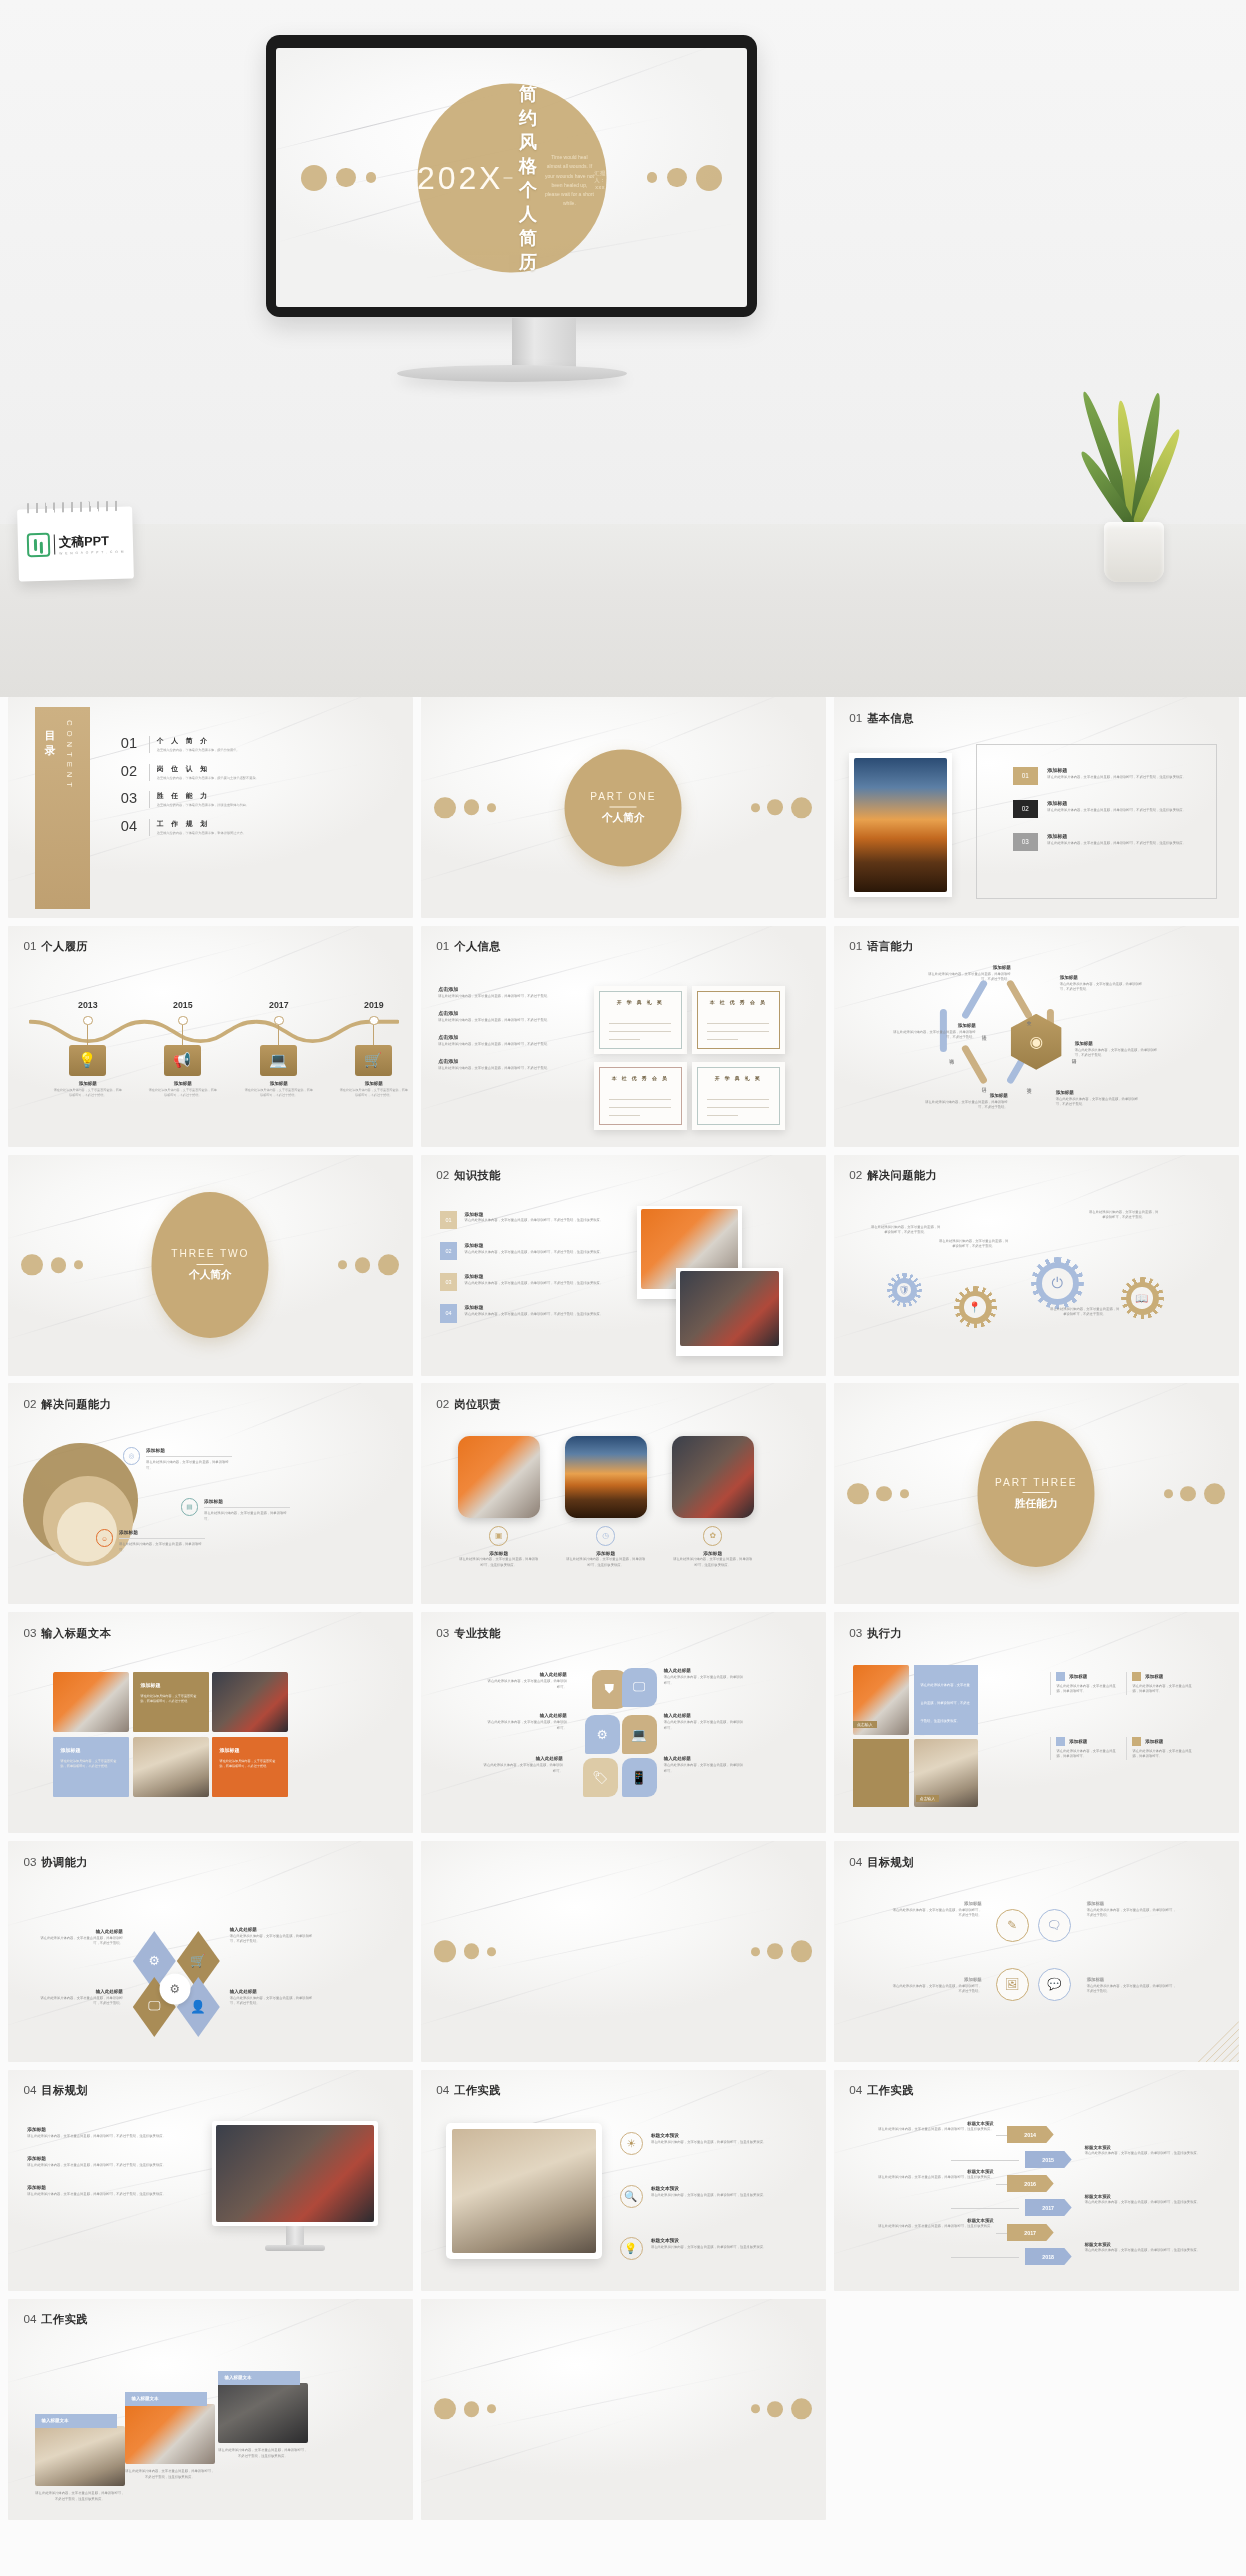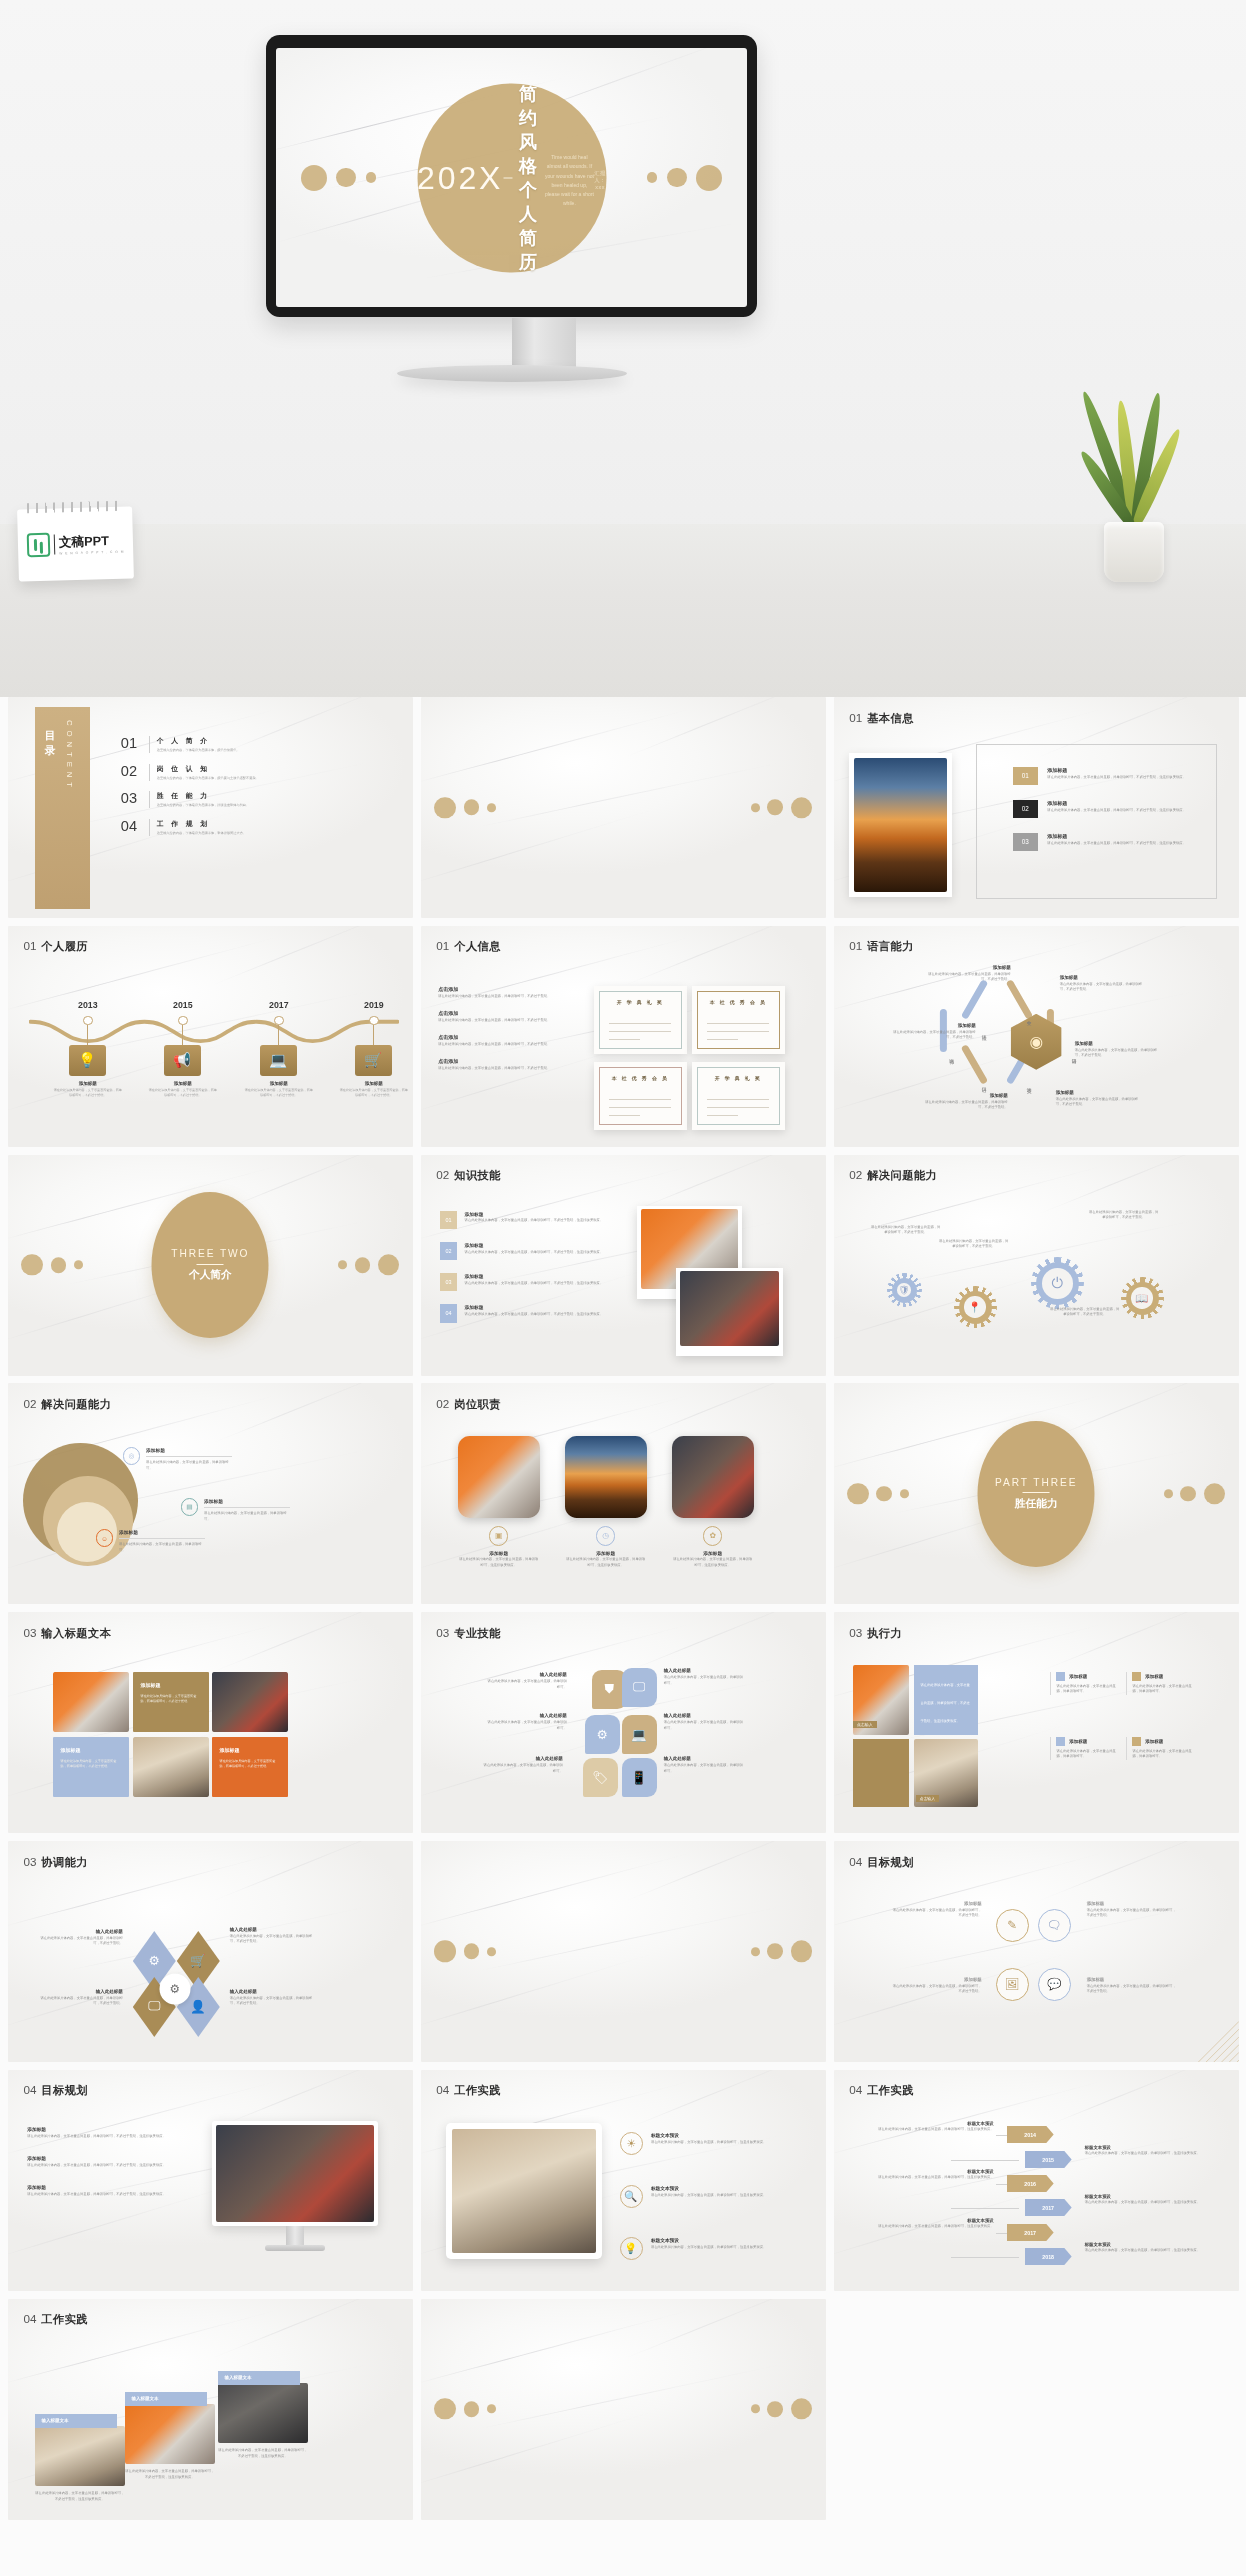--- a/index.html
+++ b/index.html
@@ -362,20 +362,25 @@
         <div style="position:absolute;left:13.6px;top:50%;transform:translateY(-50%);display:flex;align-items:center;gap:7.8px;">
     <span style="width:21.4px;height:21.4px;border-radius:50%;background:#c9ad78;opacity:.85;"></span>
           <span style="width:15.6px;height:15.6px;border-radius:50%;background:#c9ad78;opacity:.85;"></span>
           <span style="width:8.8px;height:8.8px;border-radius:50%;background:#c9ad78;opacity:.85;"></span>
   </div>
         <div style="position:absolute;right:13.6px;top:50%;transform:translateY(-50%);display:flex;align-items:center;gap:7.8px;">
     <span style="width:8.8px;height:8.8px;border-radius:50%;background:#c9ad78;opacity:.85;"></span>
           <span style="width:15.6px;height:15.6px;border-radius:50%;background:#c9ad78;opacity:.85;"></span>
           <span style="width:21.4px;height:21.4px;border-radius:50%;background:#c9ad78;opacity:.85;"></span>
   </div>
+      <div class="part-circle ">
+        <span class="part-en">PART ONE</span>
+        <span class="part-rule"></span>
+        <span class="part-cn">个人简介</span>
+      </div>
       </div>
       <div class="slide">
         <div class="veins">
     <div class="vein" style="left:-4%;top:22%;width:72%;transform:rotate(-15deg);"></div>
     <div class="vein" style="left:12%;top:44%;width:80%;transform:rotate(-12deg);opacity:.6;"></div>
     <div class="vein" style="left:-6%;top:68%;width:66%;transform:rotate(-17deg);opacity:.5;"></div>
     <div class="vein" style="left:48%;top:8%;width:56%;transform:rotate(-22deg);opacity:.5;"></div>
   </div>
         <div class="s-title">
     <span class="num">01</span>

